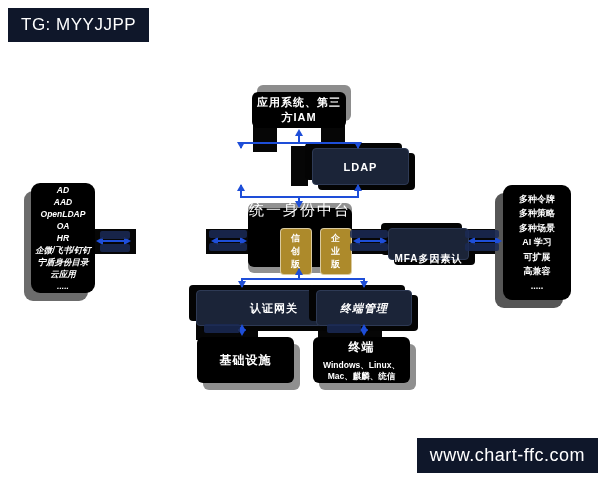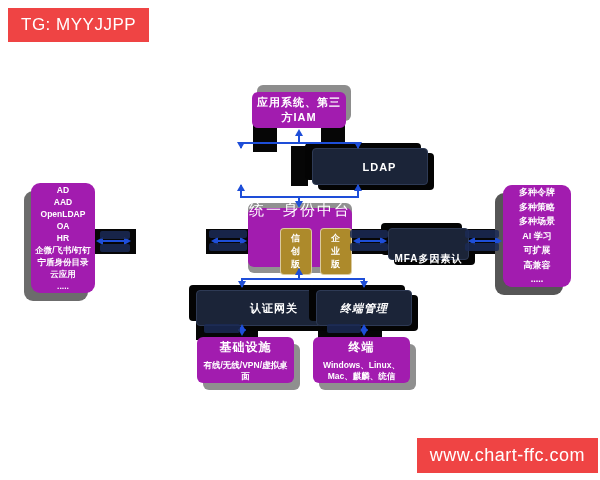--- a/index.html
+++ b/index.html
@@ -2,37 +2,37 @@
 <html><head>
 <meta charset="utf-8">
 <style>
   html,body{margin:0;padding:0;background:#fff;}
   .canvas{
     position:relative;width:600px;height:480px;background:#ffffff;overflow:hidden;
     font-family:"Liberation Sans",sans-serif;
   }
   
   .tag{
-    position:absolute;background:#ef4444;color:#fff;font-size:17px;
+    position:absolute;background:#0f172a;color:#fff;font-size:17px;
     padding:7px 13px;letter-spacing:.5px;white-space:nowrap;
   }
   .tag.tl{left:8px;top:8px;}
   .tag.br{right:2px;top:438px;font-size:18px;}
   
   .bar{position:absolute;background:#060606;z-index:1;}
   
   .node{position:absolute;z-index:2;display:flex;flex-direction:column;
         align-items:center;justify-content:center;text-align:center;color:#fff;}
-  .gold{background:#a21caf;border-radius:6px;}
+  .gold{background:#000000;border-radius:6px;}
   .navy{background:#1b2438;border:1px solid #2e3a55;border-radius:4px;
         box-shadow:-7px -5px 0 #040404,6px 5px 0 #040404;}
   .navy .lbl{font-size:11px;font-weight:bold;letter-spacing:1px;}
   .gold .lbl{font-size:11px;font-weight:bold;letter-spacing:1px;}
   .shadow-up{box-shadow:5px -7px 0 #8d8d8d;}
-  .shadow-dl{box-shadow:-7px 8px 0 #6c6c6c;border-radius:9px;}
+  .shadow-dl{box-shadow:-7px 8px 0 #6c6c6c;border-radius:9px;font-style:italic;}
   .shadow-dl2{box-shadow:-8px 8px 0 #565656;border-radius:9px;}
   .shadow-dr{box-shadow:6px 7px 0 #8f8f8f;}
   .shadow-tb{box-shadow:0 -5px 0 #919191,0 6px 0 #919191;}
   .list{display:flex;flex-direction:column;gap:0;}
   .list .item{font-size:8.5px;font-weight:bold;line-height:12px;white-space:nowrap;}
   .list.wide .item{font-size:9px;line-height:14.5px;}
   .center-title{font-size:15px;font-weight:normal;letter-spacing:2px;}
   .editions{display:flex;gap:8px;margin-top:8px;padding-left:32px;}
   .edition{background:#ad8a2b;border:1px solid rgba(255,255,255,.55);border-radius:4px;
            font-size:9px;font-weight:bold;padding:3px 8px;letter-spacing:1px;}
@@ -60,21 +60,21 @@
   <div class="bar" style="left:348px;top:229px;width:44px;height:25px;"></div>
   <div class="bar" style="left:463px;top:229px;width:44px;height:25px;"></div>
   <div class="bar" style="left:196px;top:320px;width:62px;height:20px;"></div>
   <div class="bar" style="left:318px;top:320px;width:64px;height:20px;"></div>
 
   <div class="node gold shadow-up" style="left:252px;top:92px;width:94px;height:36px;">
     <span class="lbl">应用系统、第三方IAM</span>
   </div>
 
 
-  <div class="node navy" style="left:312px;top:148px;width:95px;height:35px;padding-left:19px;">
+  <div class="node navy" style="left:312px;top:148px;width:95px;height:35px;">
     <span class="lbl">LDAP</span>
   </div>
 
   <div class="node gold shadow-dl list" style="left:31px;top:183px;width:64px;height:110px;border-radius:9px;">
     <span class="item">AD</span>
     <span class="item">AAD</span>
     <span class="item">OpenLDAP</span>
     <span class="item">OA</span>
     <span class="item">HR</span>
     <span class="item">企微/飞书/钉钉</span>
@@ -89,41 +89,40 @@
     <div class="editions">
       <span class="edition">信创版</span>
       <span class="edition">企业版</span>
     </div>
   </div>
 
   <div class="node navy" style="left:388px;top:228px;width:79px;height:30px;">
     <span class="lbl" style="font-size:10px;margin-top:44px;">MFA多因素认证</span>
   </div>
 
-  <div class="node gold shadow-dl2 list wide" style="left:503px;top:185px;width:68px;height:102px;border-radius:9px;align-items:center;">
+  <div class="node gold shadow-dl2 list wide" style="left:503px;top:185px;width:68px;height:115px;border-radius:9px;align-items:center;">
     <span class="item">多种令牌</span>
     <span class="item">多种策略</span>
     <span class="item">多种场景</span>
     <span class="item">AI 学习</span>
     <span class="item">可扩展</span>
     <span class="item">高兼容</span>
     <span class="item">.....</span>
   </div>
 
   <div class="node navy" style="left:196px;top:290px;width:94px;height:34px;padding-left:30px;">
     <span class="lbl">认证网关</span>
   </div>
 
   <div class="node navy" style="left:316px;top:290px;width:94px;height:34px;font-style:italic;">
     <span class="lbl">终端管理</span>
   </div>
 
   <div class="node gold shadow-dr" style="left:197px;top:337px;width:97px;height:46px;">
     <span class="title-sm">基础设施</span>
-    <span class="sub">有线/无线/VPN/虚拟桌面</span>
   </div>
 
   <div class="node gold shadow-dr" style="left:313px;top:337px;width:97px;height:46px;">
     <span class="title-sm">终端</span>
     <span class="sub">Windows、Linux、Mac、麒麟、统信</span>
   </div>
 
   <div class="smudge" style="left:100px;top:231px;width:30px;height:8px;"></div>
   <div class="smudge" style="left:100px;top:244px;width:30px;height:8px;"></div>
   <div class="smudge" style="left:209px;top:230px;width:38px;height:8px;"></div>

